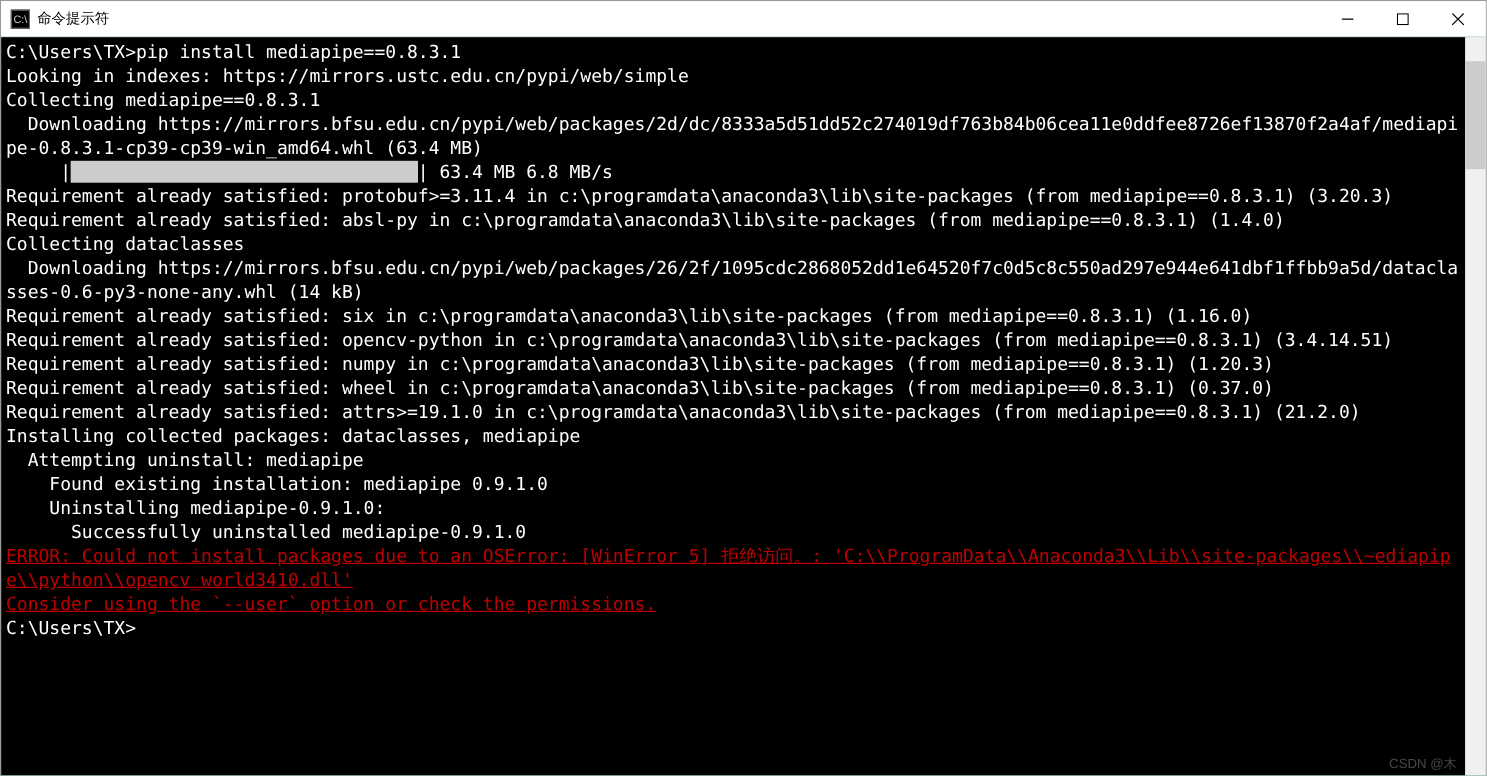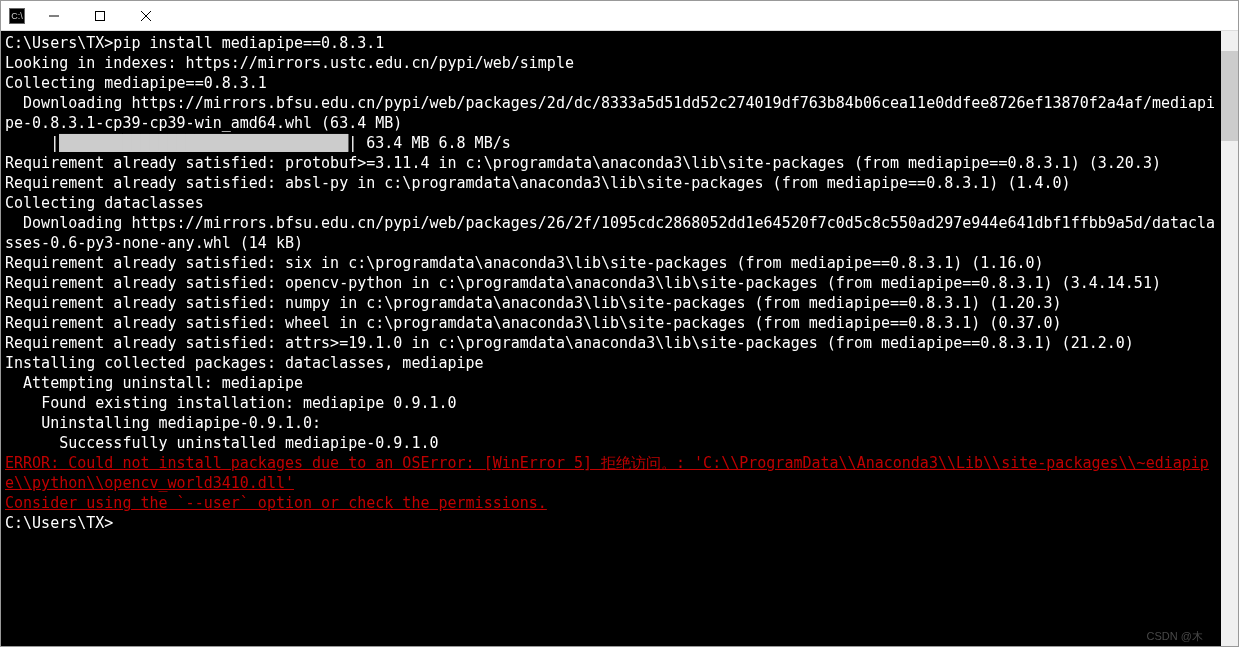--- a/index.html
+++ b/index.html
@@ -101,33 +101,34 @@
       color: #c00000;
       text-decoration: underline;
     }
     .progress-bar {
       background: #ccc;
       color: #ccc;
     }
     .watermark {
       position: absolute;
       bottom: 2px;
-      right: 35px;
+      right: 24px;
       color: #666;
       font-size: 11px;
       font-family: sans-serif;
       opacity: 0.7;
     }
   </style>
 </head>
 <body>
 
 <div class="window">
   <div class="titlebar">
     <span class="titlebar-icon">C:\</span>
+    <span class="titlebar-title">命令提示符</span>
     <div class="titlebar-controls">
       <div class="titlebar-btn">
         <svg viewBox="0 0 10 10">
             <line x1="0" y1="5" x2="10" y2="5" stroke="#000" stroke-width="1"></line>
           </svg>
       </div>
       <div class="titlebar-btn">
         <svg viewBox="0 0 10 10">
             <rect x="0.5" y="0.5" width="9" height="9" fill="none" stroke="#000" stroke-width="1"></rect>
           </svg>

